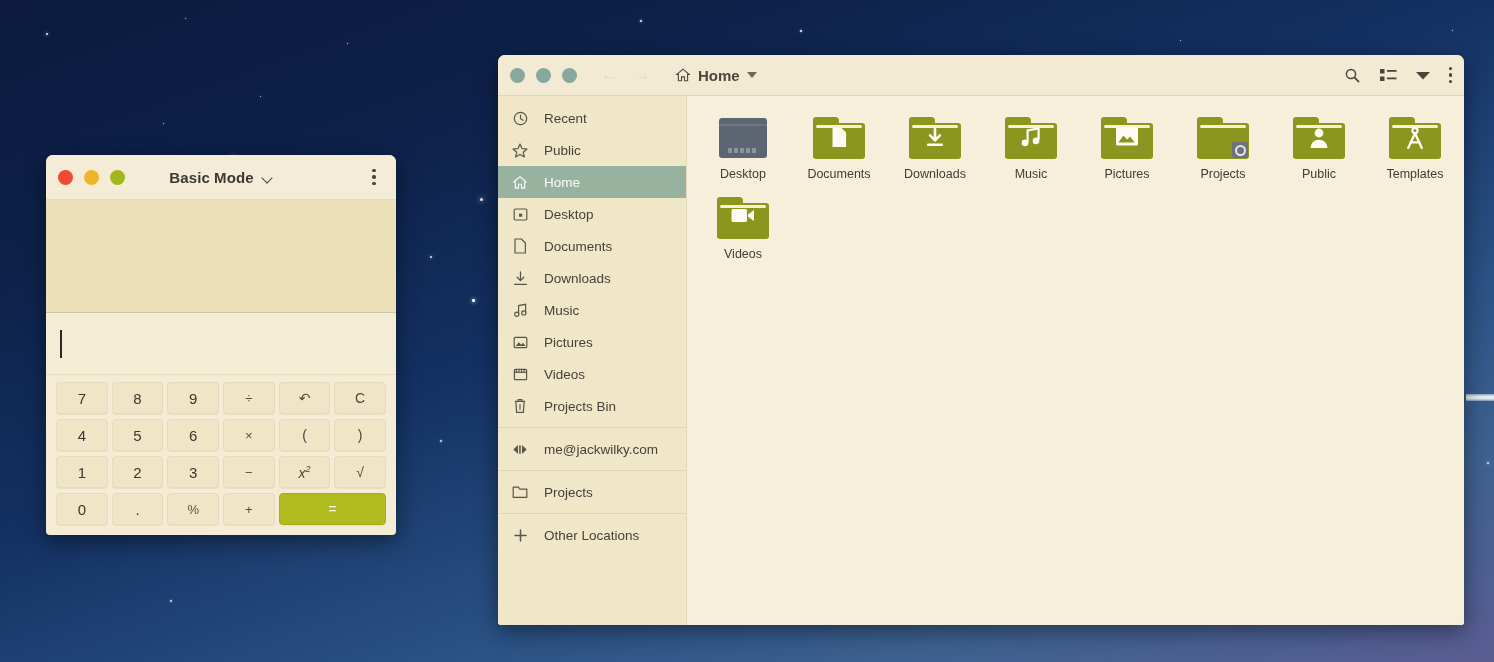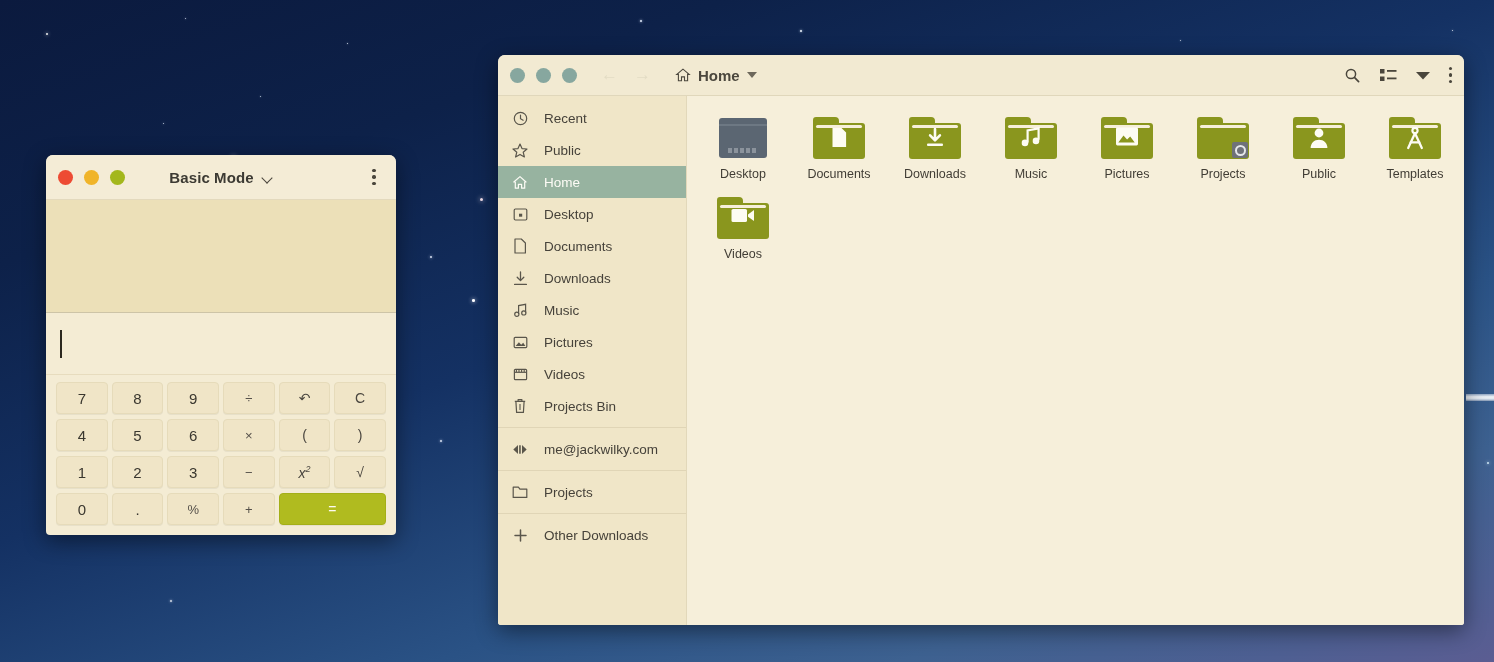--- a/index.html
+++ b/index.html
@@ -500,21 +500,21 @@
           </span>
           <span>Projects</span>
         </div>
         <div class="side-sep"></div>
         <div class="side-item">
           <span class="sicon">
             <svg width="15" height="15" viewBox="0 0 15 15">
               <path d="M7.5 2v11M2 7.5h11" stroke="#5a564b" stroke-width="1.5" stroke-linecap="round"></path>
             </svg>
           </span>
-          <span>Other Downloads</span>
+          <span>Other Locations</span>
         </div>
       </div>
     <div id="content">
       <div id="grid">
           <div class="fitem">
             <div class="ficon">
               <div class="monitor">
                 <div class="scr"></div>
                 <div class="keys"></div>
               </div>

